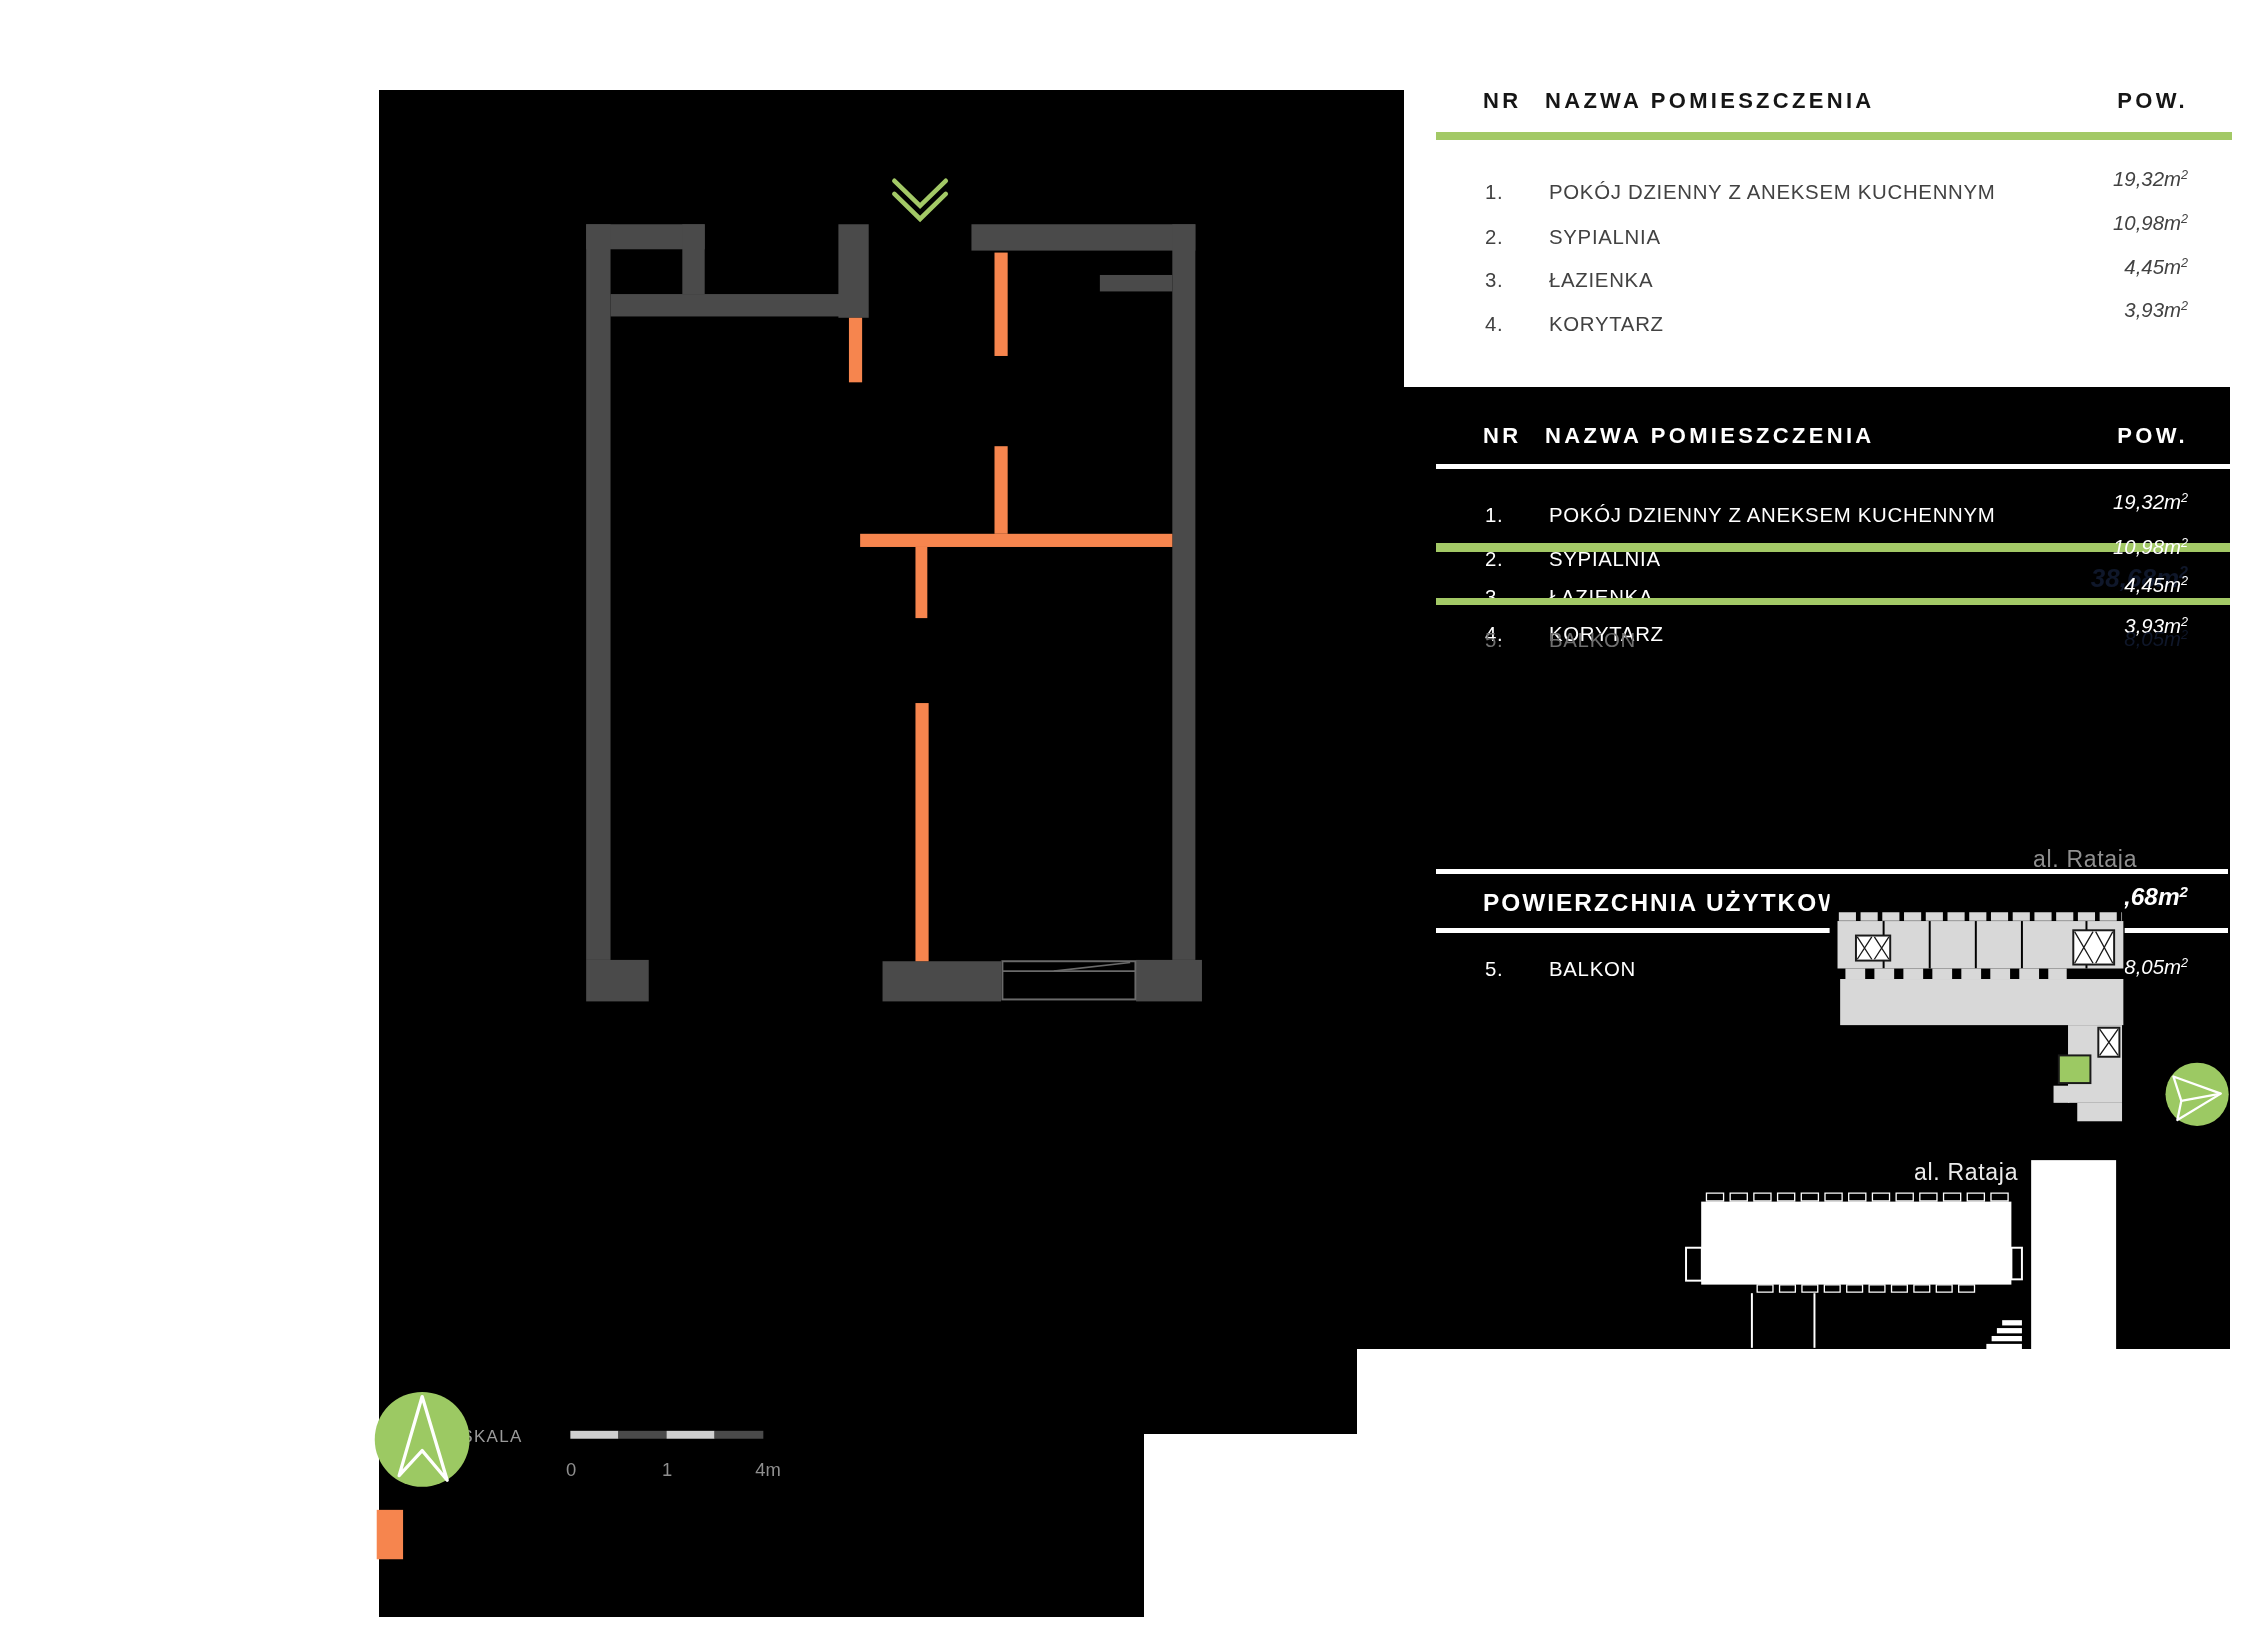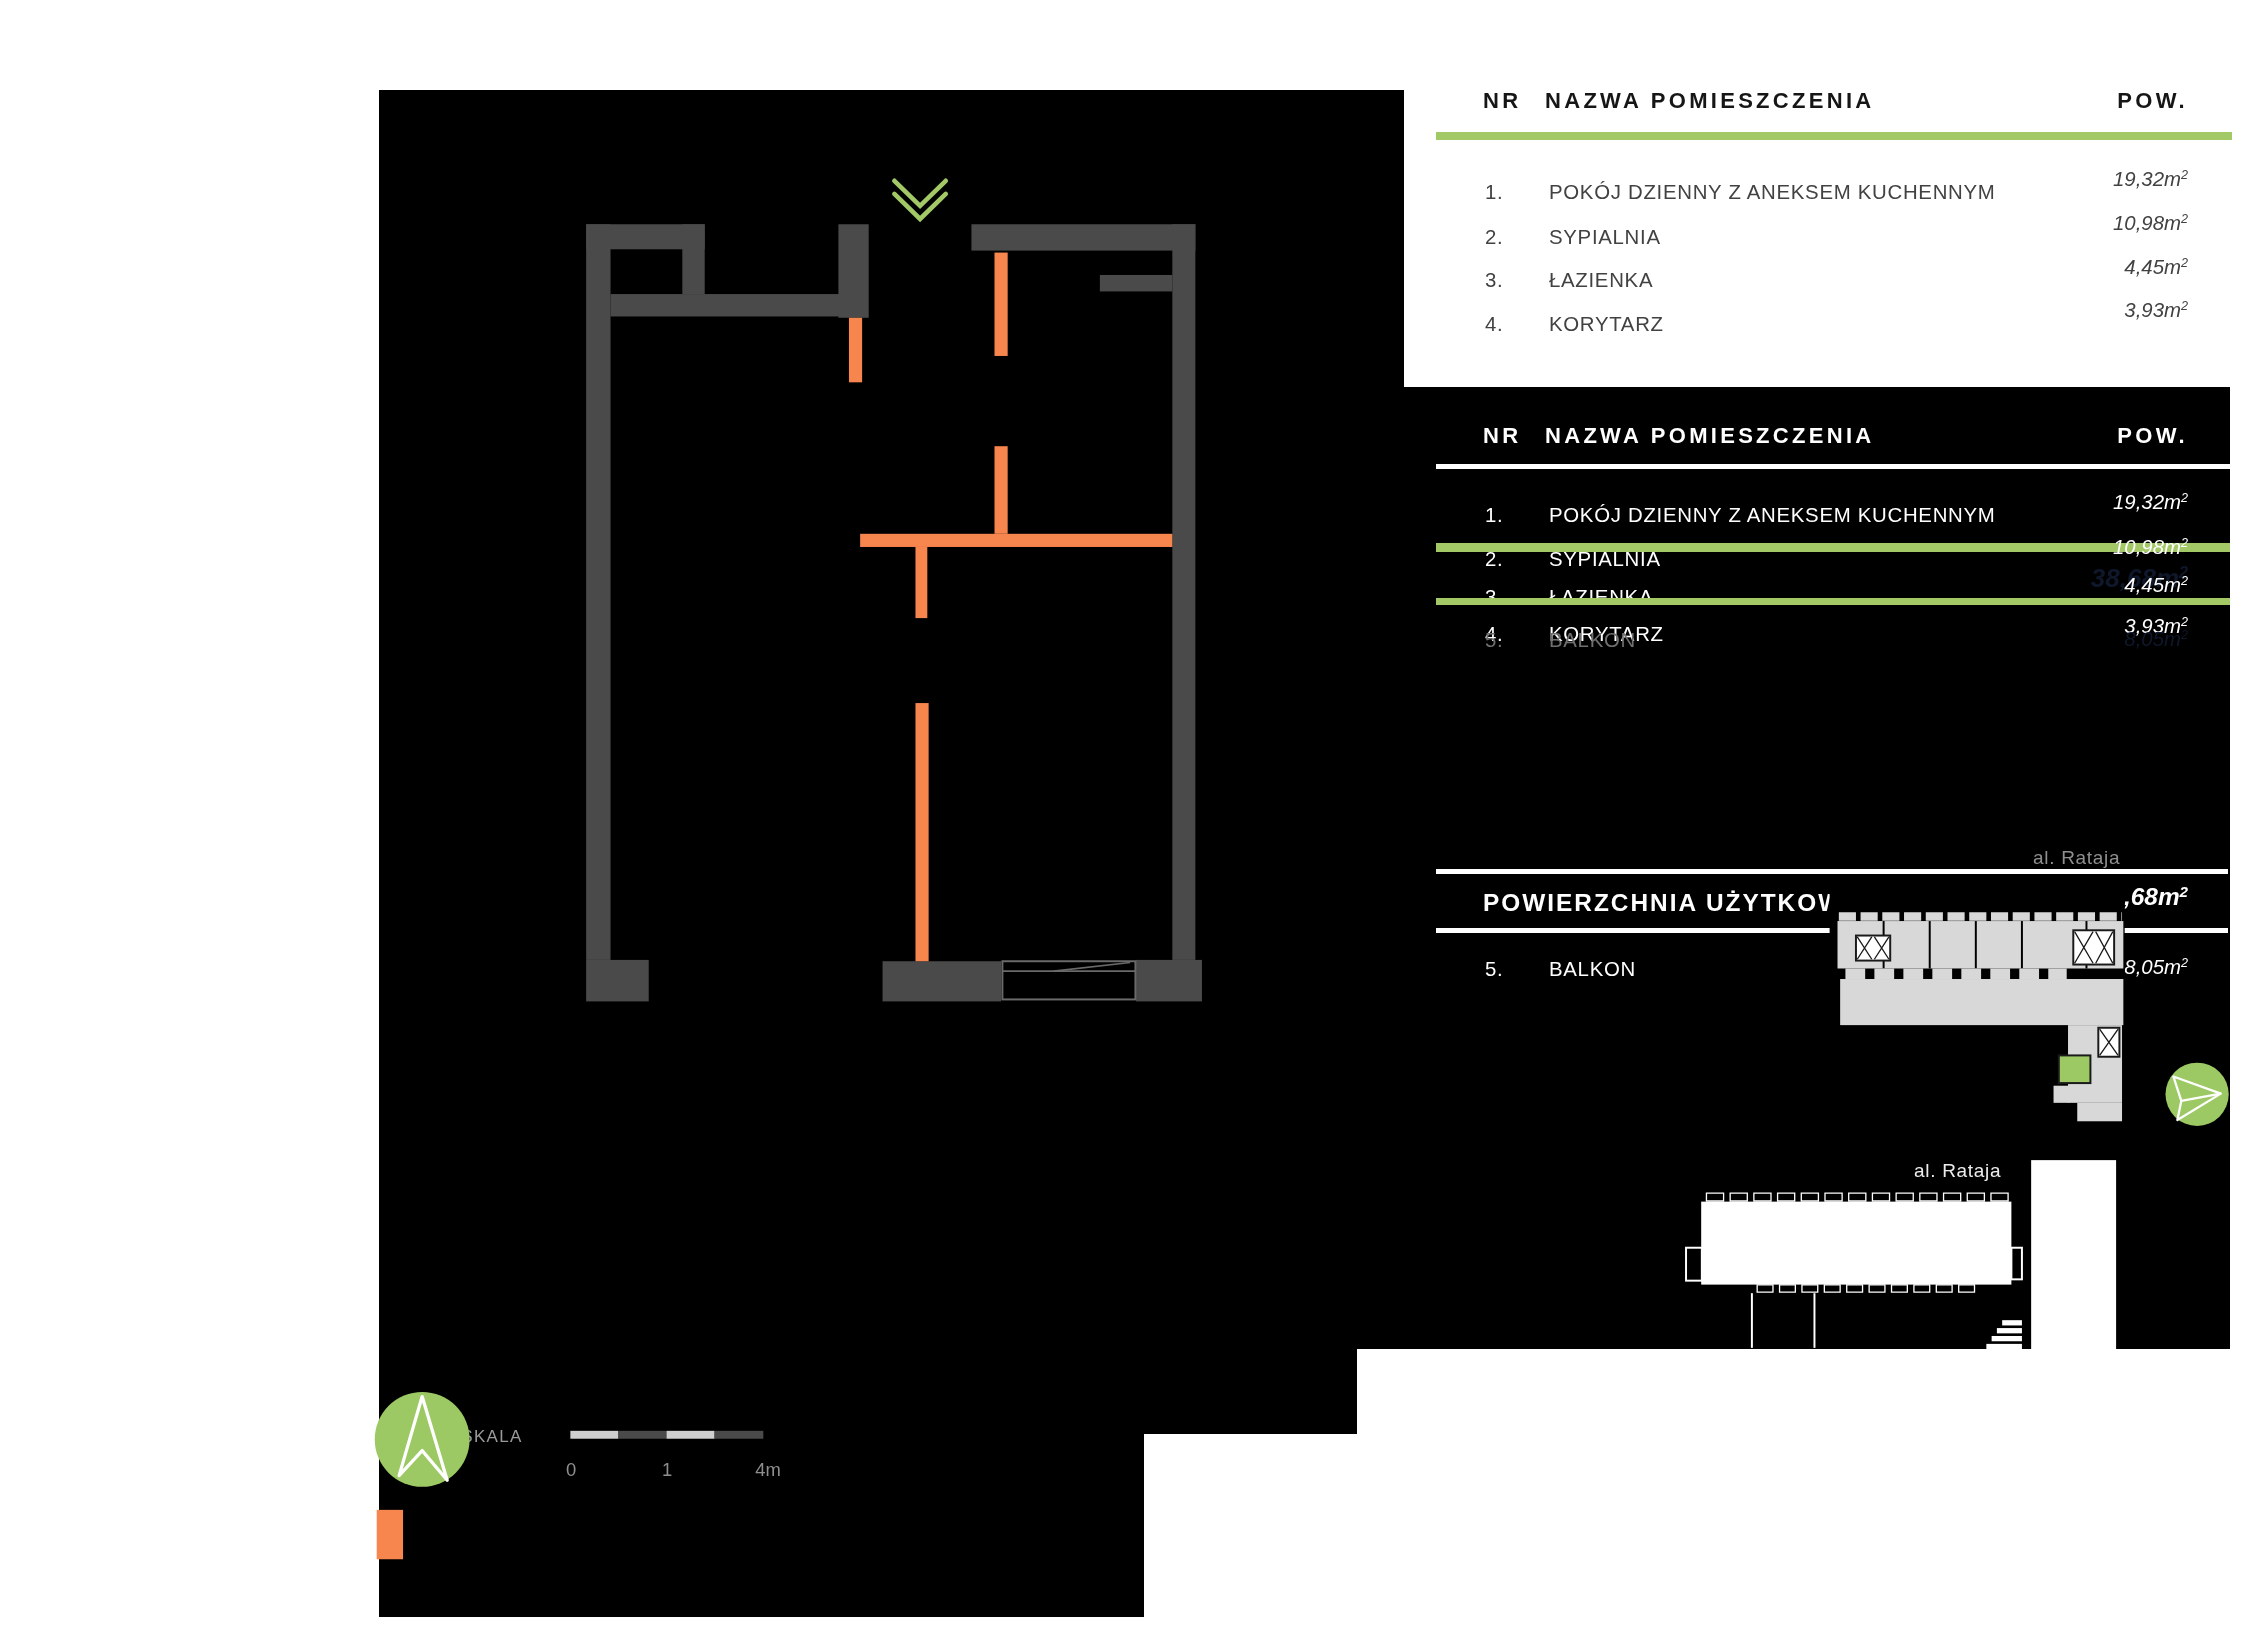--- a/index.html
+++ b/index.html
@@ -15,21 +15,21 @@
   .cell{font-size:20.4px;letter-spacing:0.7px;color:#424242;}
   .cell.w{color:#ffffff;}
   .cell.gry{color:#6F6F6F;}
   .val{position:absolute;width:184px;text-align:right;font-size:20.4px;color:#424242;font-style:italic;}
   .val.w{color:#ffffff;}
   .val.gry{color:#0f172a;}
   .sup{font-size:0.62em;position:relative;top:-0.55em;}
   .total{font-size:26px;font-weight:bold;}
   .sumtitle{font-weight:bold;font-size:24.4px;letter-spacing:2px;color:#fff;}
   .sumval{font-size:24.4px;font-weight:bold;}
-  .street{font-size:19px;color:#8F8F8F;letter-spacing:0.7px;text-align:right;}
+  .street{font-size:23px;color:#8F8F8F;letter-spacing:0.7px;text-align:right;}
   .street.onblk{color:#ECECEC;}
   .scalelbl{font-size:17px;color:#9A9A9A;letter-spacing:1.3px;}
   .ticklbl{font-size:18.4px;color:#8F8F8F;}
   svg{position:absolute;left:0;top:0;pointer-events:none;}
 </style>
 </head>
 <body>
 
 <div id="stage">
 

